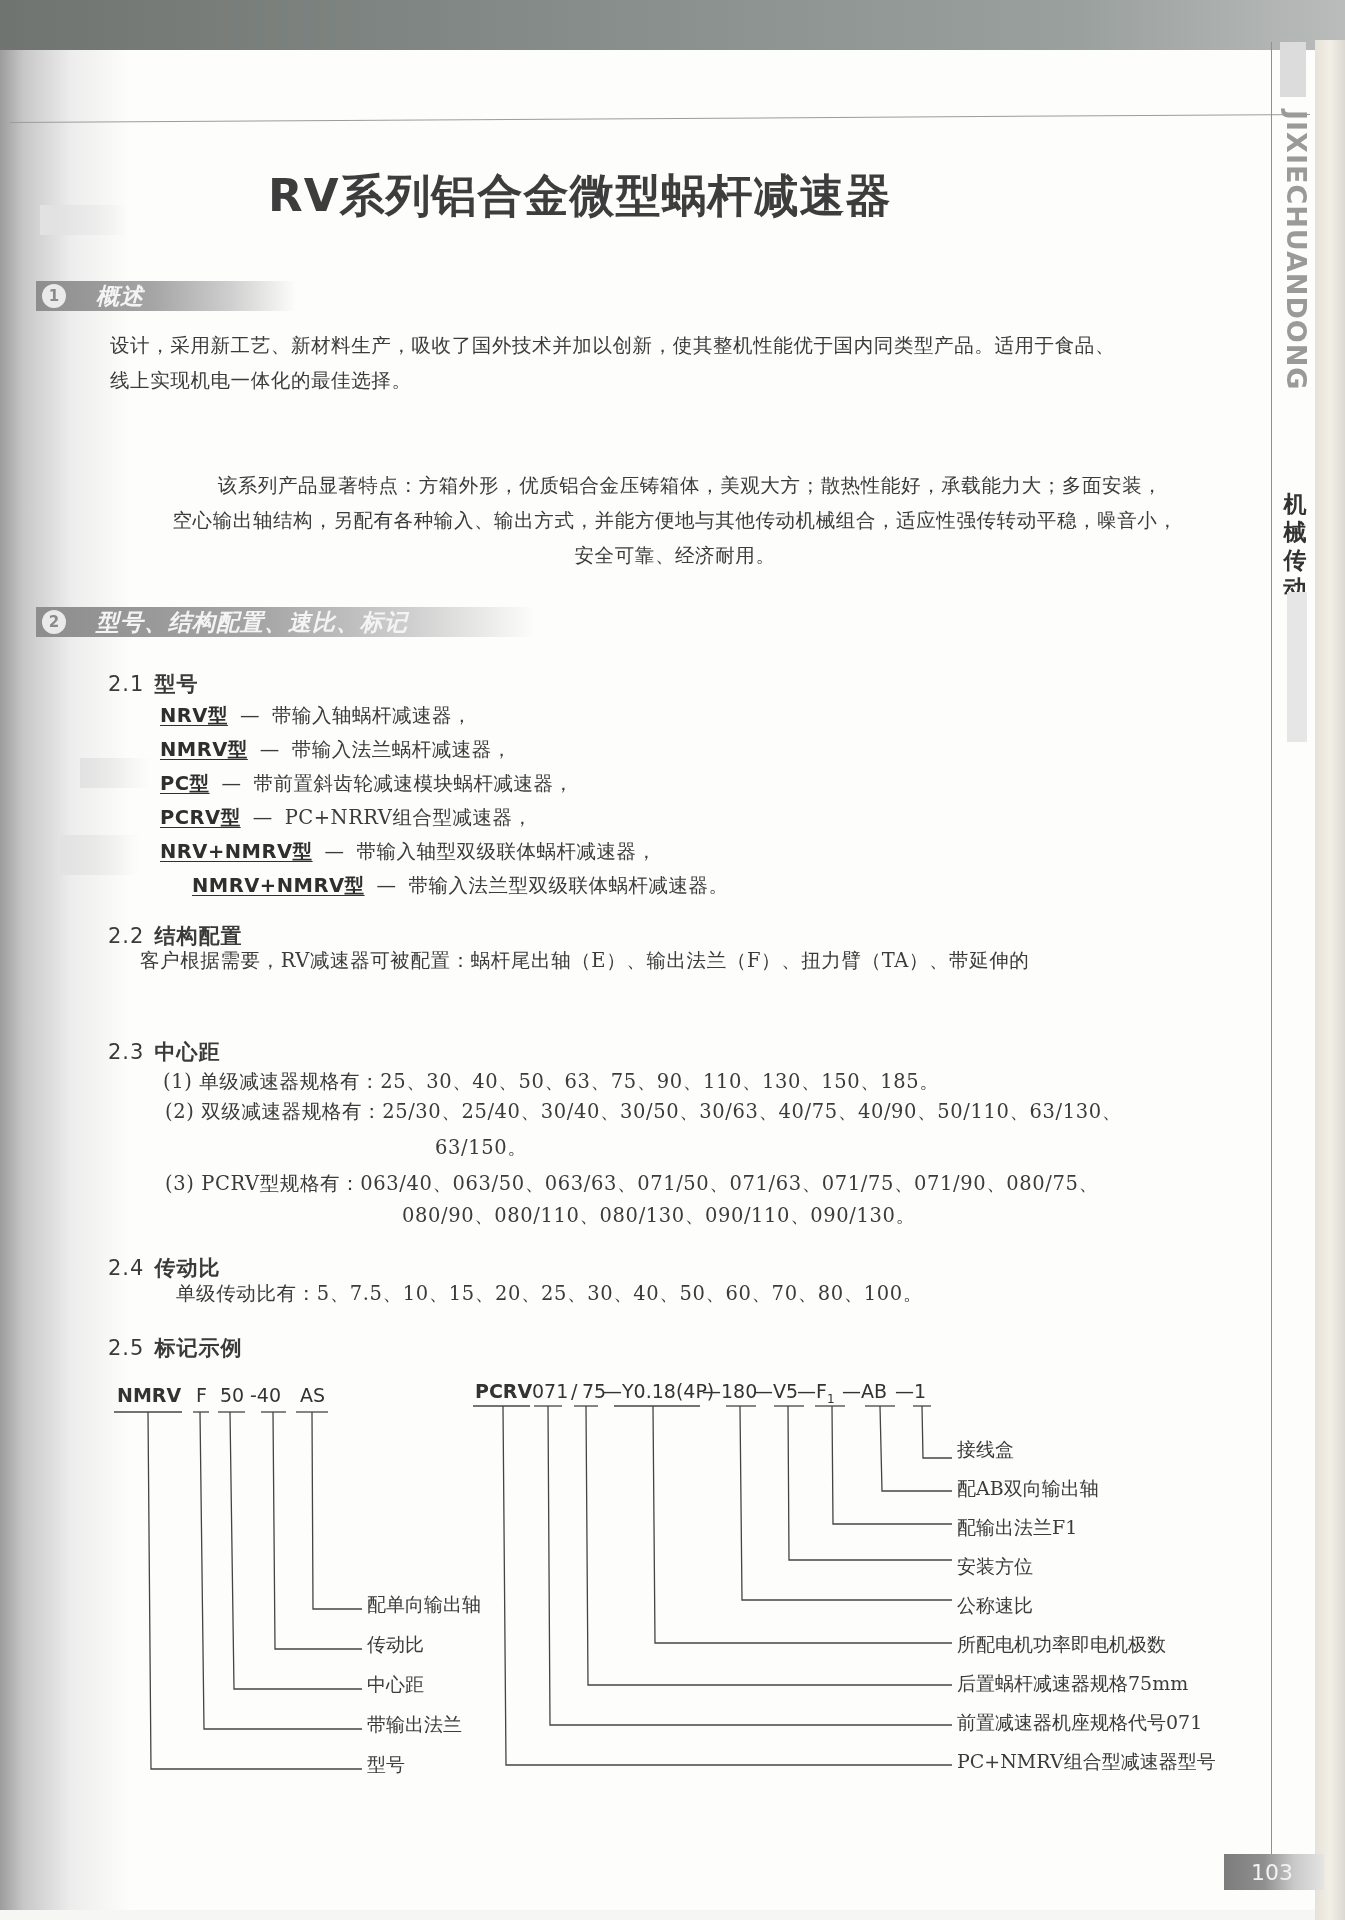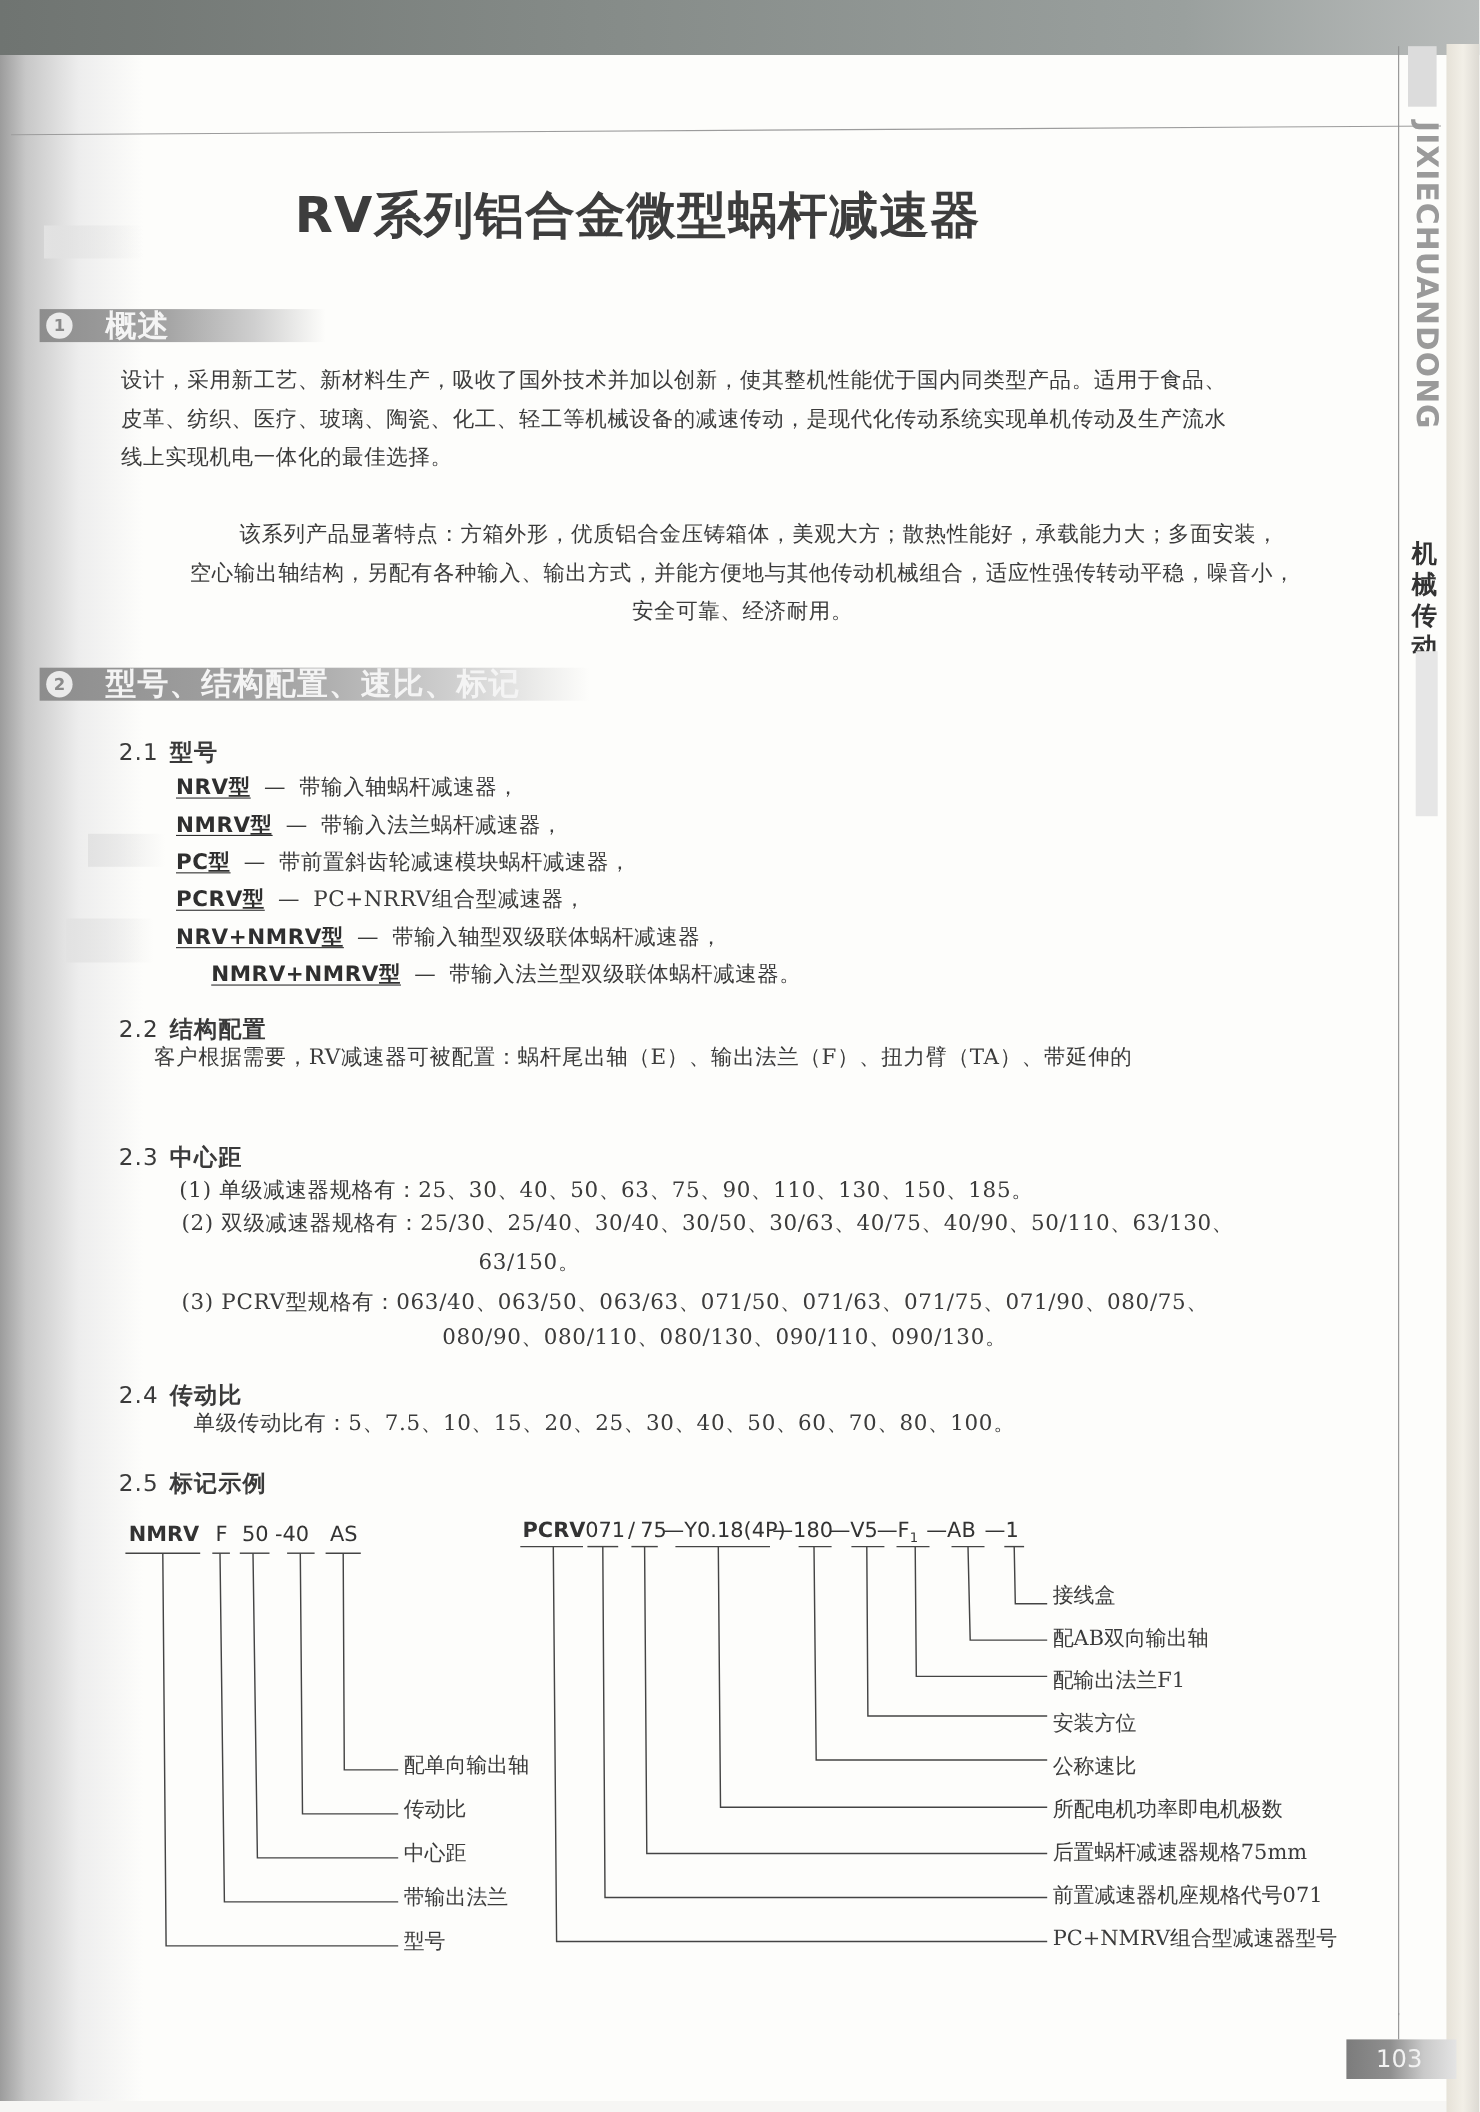--- a/index.html
+++ b/index.html
@@ -68,21 +68,21 @@
     background: linear-gradient(90deg, #8d8d8d 0%, #a5a5a5 45%, #cfcfcf 75%, rgba(230,230,230,0) 100%);
     display: flex; align-items: center;
   }
   .sec-num {
     width: 24px; height: 24px; border-radius: 50%;
     background: #eaeaea; color: #8a8a8a; margin-left: 6px;
     font-family: "DejaVu Sans", "Liberation Sans", sans-serif; font-size: 15px; font-weight: bold;
     display: flex; align-items: center; justify-content: center;
   }
   .sec-title {
-    margin-left: 30px; font-size: 28px; color: #f4f4f4; font-weight: bold; letter-spacing: 1px;
+    margin-left: 30px; font-size: 23px; color: #f4f4f4; font-weight: bold; letter-spacing: 1px; font-style: italic;
   }
   .faded-block {
     position: absolute; background: linear-gradient(90deg, #e2e2e2, rgba(240,240,240,0));
   }
   
   .para {
     position: absolute; left: 110px; width: 1130px;
     font-size: 19.5px; line-height: 35px; color: #3b3b3b; letter-spacing: 0.6px;
   }
   .para .indent { padding-left: 30px; }
@@ -153,21 +153,20 @@
 <div class="faded-block" style="left:80px;top:758px;width:70px;height:30px;"></div>
 <div class="faded-block" style="left:60px;top:835px;width:80px;height:40px;"></div>
 
 <div class="sec-bar" style="left:36px;top:281px;width:260px;">
   <div class="sec-num">1</div>
   <div class="sec-title">概述</div>
 </div>
 
 <div class="para" style="top:328px;">
   <div>设计，采用新工艺、新材料生产，吸收了国外技术并加以创新，使其整机性能优于国内同类型产品。适用于食品、</div>
-  <div>皮革、纺织、医疗、玻璃、陶瓷、化工、轻工等机械设备的减速传动，是现代化传动系统实现单机传动及生产流水</div>
   <div>线上实现机电一体化的最佳选择。</div>
 </div>
 
 <div class="para" style="top:468px;text-align:center;">
   <div class="indent">该系列产品显著特点：方箱外形，优质铝合金压铸箱体，美观大方；散热性能好，承载能力大；多面安装，</div>
   <div>空心输出轴结构，另配有各种输入、输出方式，并能方便地与其他传动机械组合，适应性强传转动平稳，噪音小，</div>
   <div>安全可靠、经济耐用。</div>
 </div>
 
 <div class="sec-bar" style="left:36px;top:607px;width:500px;">

